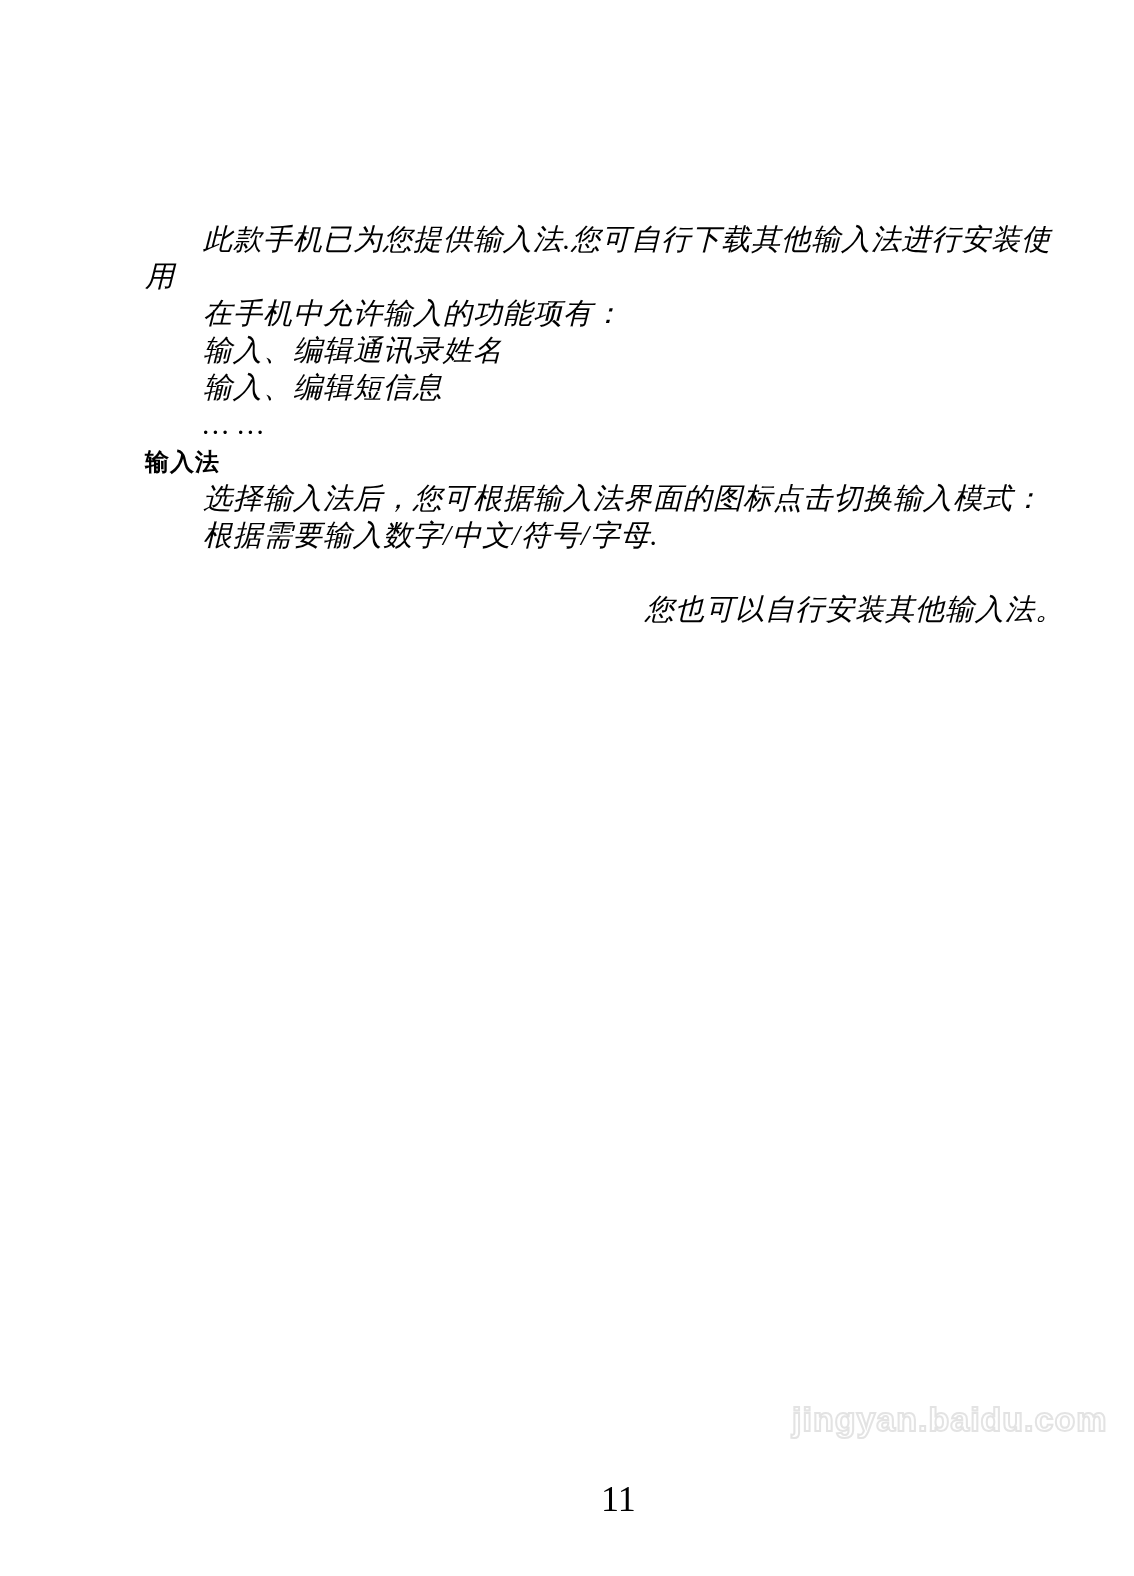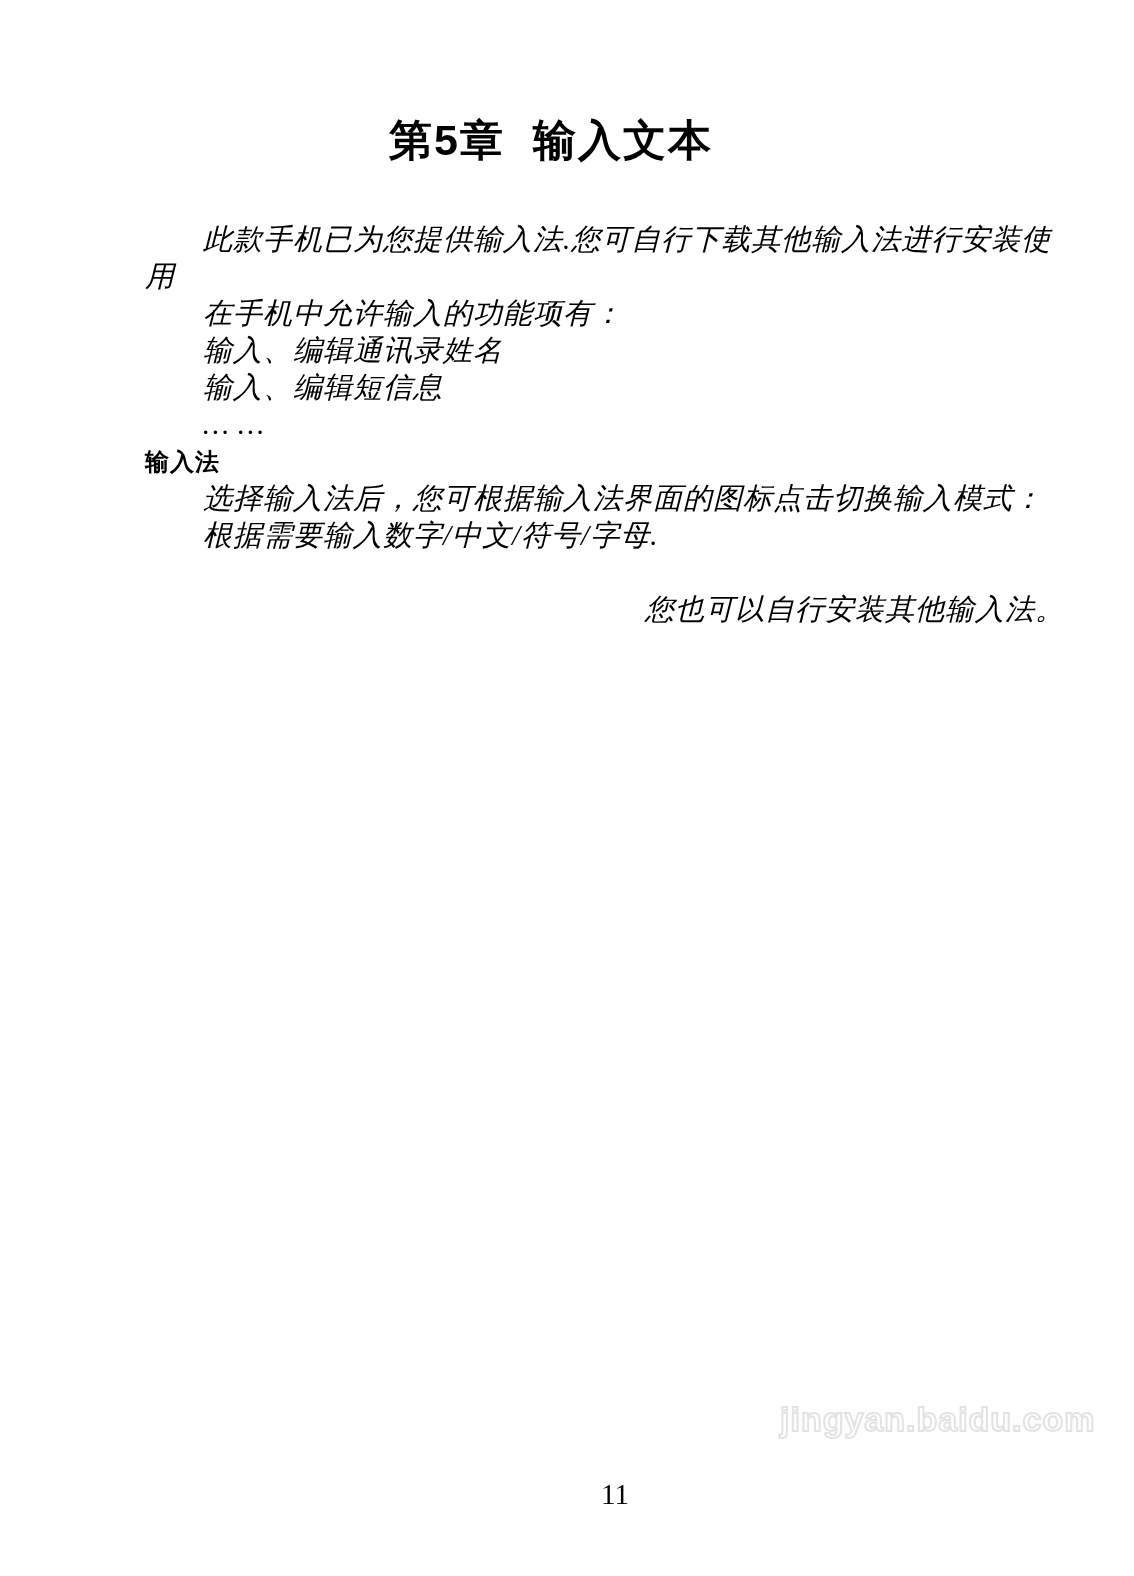--- a/index.html
+++ b/index.html
@@ -60,21 +60,21 @@
   .gap-before {
     margin-top: 37px;
     text-align: right;
   }
   
   .page-number {
     position: absolute;
     top: 1478px;
     left: 601px;
     font-family: "Liberation Serif", "DejaVu Serif", serif;
-    font-size: 29px;
+    font-size: 36px;
     color: #000000;
   }
   
   .watermark {
     position: absolute;
     top: 1398px;
     left: 780px;
     width: 300px;
     user-select: none;
   }
@@ -105,28 +105,28 @@
     width: 82px;
     height: 96px;
     margin: 0 2px 0 2px;
     flex: 0 0 auto;
   }
   .wm-url {
     font-size: 34px;
     line-height: 38px;
     margin-top: 2px;
     letter-spacing: 1px;
+    margin-left: 12px;
   }
 </style>
 </head>
 <body>
 
 <div class="page">
 
-  <div class="chapter-title">第5章  输入文本</div>
 
   <div class="content">
     <div class="line indent">此款手机已为您提供输入法.您可自行下载其他输入法进行安装使</div>
     <div class="line">用</div>
     <div class="line indent">在手机中允许输入的功能项有：</div>
     <div class="line indent">输入、编辑通讯录姓名</div>
     <div class="line indent">输入、编辑短信息</div>
     <div class="line indent">… …</div>
 
     <div class="section-heading">输入法</div>

